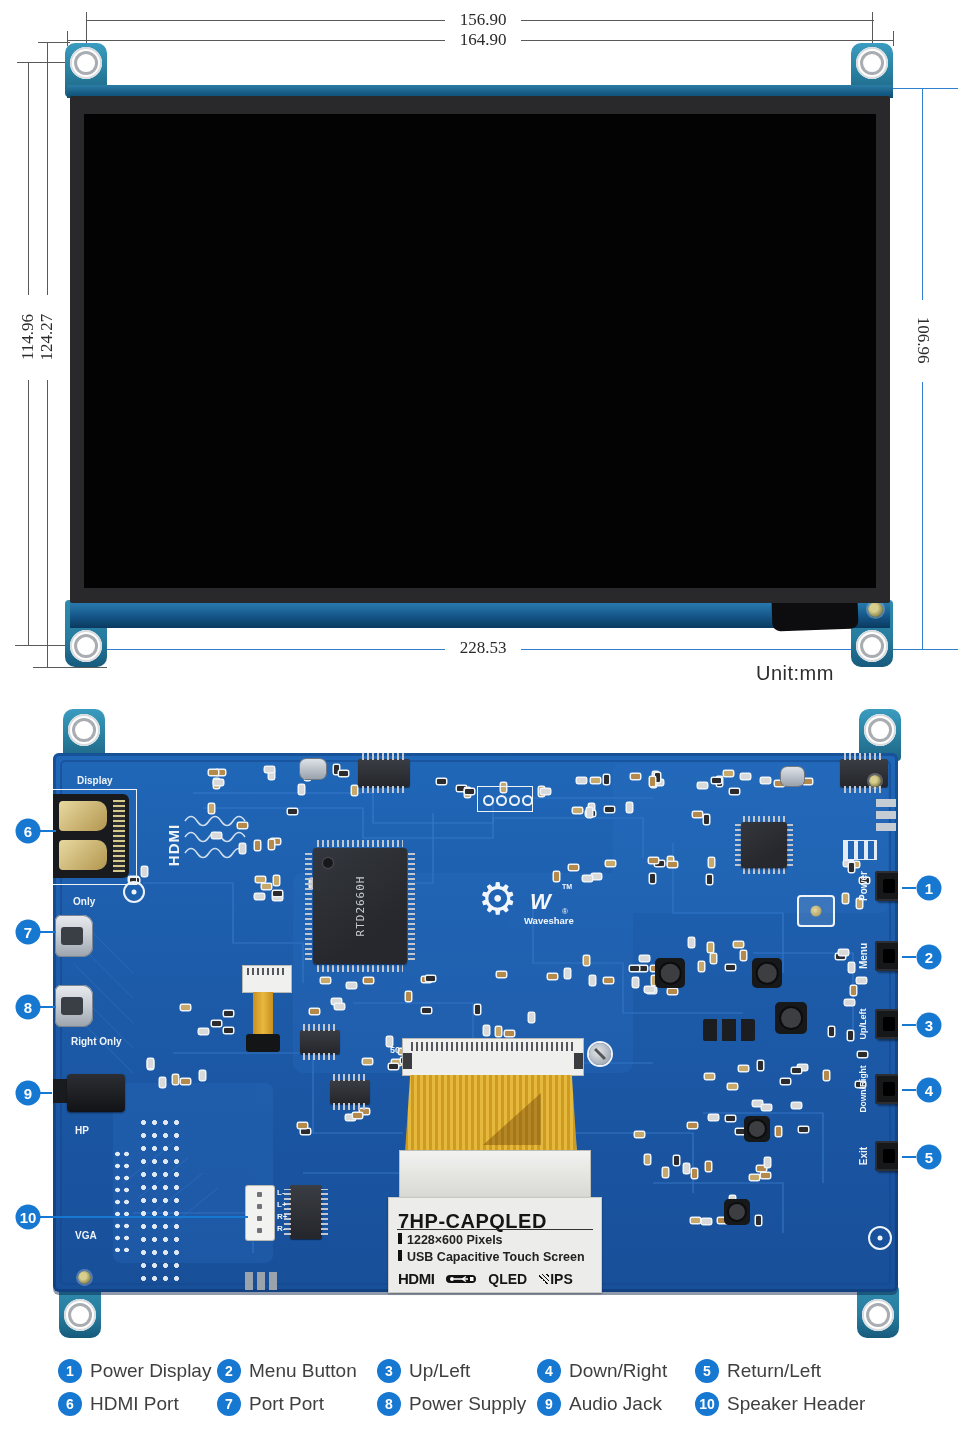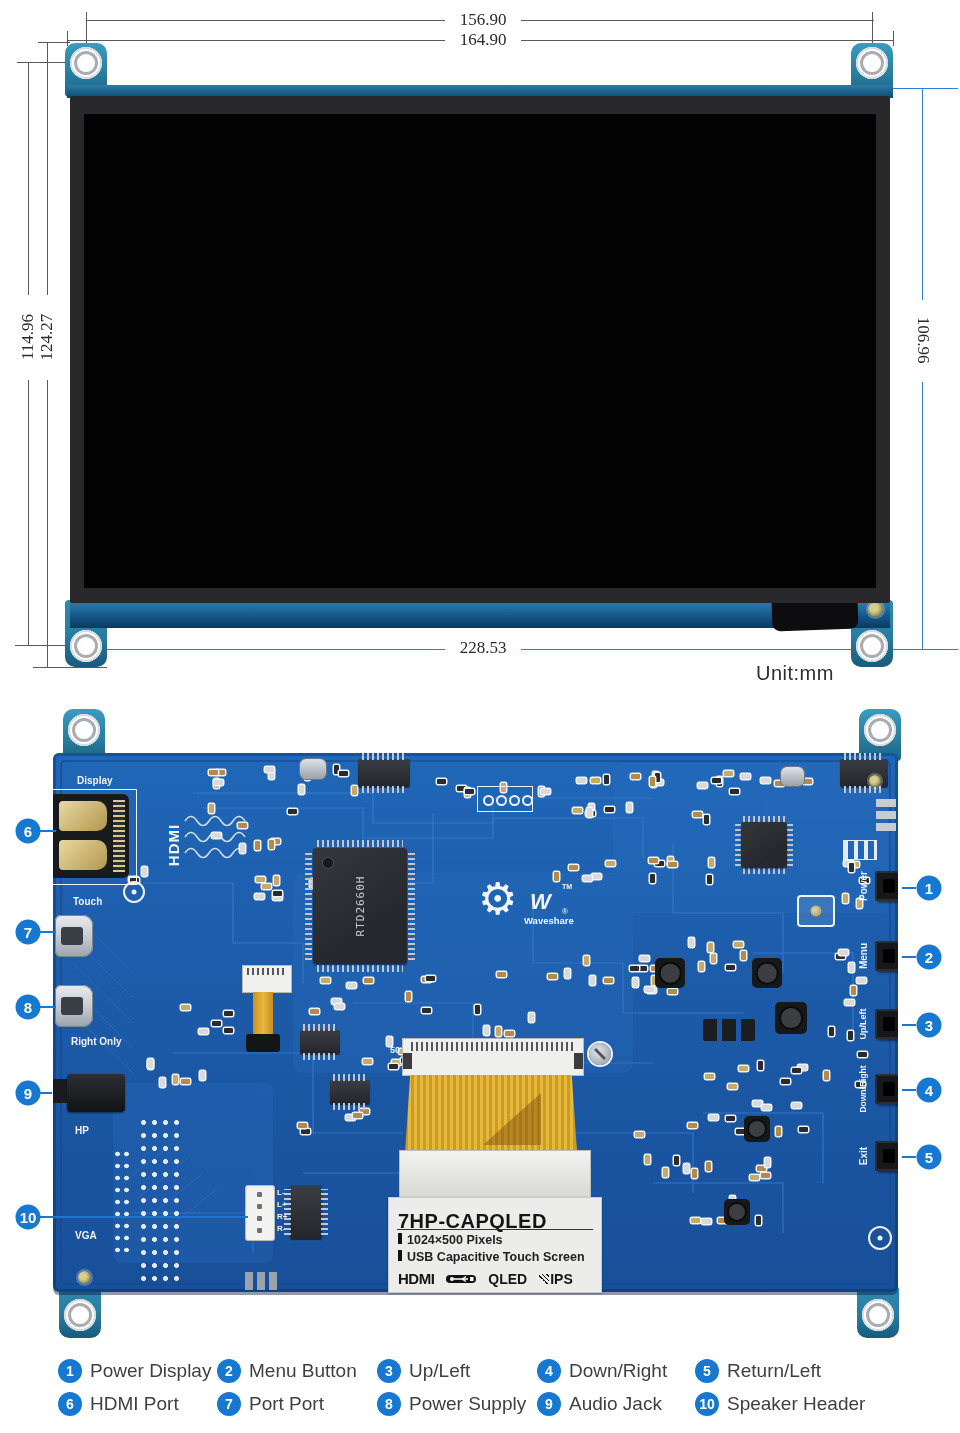--- a/index.html
+++ b/index.html
@@ -467,21 +467,21 @@
       <div class="abs" style="left:-2px;top:36px;width:84px;height:94px;border:1.5px solid #eef3f8;"></div>
       <div class="abs" style="left:0px;top:41px;width:76px;height:84px;background:#181a1d;border-radius:0 6px 6px 0;">
         <div class="abs" style="left:6px;top:7px;width:48px;height:30px;background:linear-gradient(135deg,#e8d9a0,#b3964f);border-radius:4px 10px 10px 4px;"></div>
         <div class="abs" style="left:6px;top:46px;width:48px;height:30px;background:linear-gradient(135deg,#e8d9a0,#b3964f);border-radius:4px 10px 10px 4px;"></div>
         <div class="abs" style="right:4px;top:6px;width:12px;height:72px;background:repeating-linear-gradient(0deg,#d8c98c 0 2px,#2a2c30 2px 5px);"></div>
       </div>
       <div class="silk" style="left:24px;top:22px;font-size:10px;">Display</div>
       <div class="silk rot" style="left:120px;top:92px;font-size:15px;letter-spacing:1px;">HDMI</div>
 
       <div class="musb" style="left:2px;top:162px;"></div>
-      <div class="silk" style="left:20px;top:143px;font-size:10px;">Touch</div>
+      <div class="silk" style="left:20px;top:143px;font-size:10px;">Only</div>
 
       <div class="musb" style="left:2px;top:232px;"></div>
       <div class="silk" style="left:18px;top:283px;font-size:10px;">Right Only</div>
 
       <div class="abs" style="left:-4px;top:326px;width:20px;height:24px;background:#1a1b1e;border-radius:4px 0 0 4px;"></div>
       <div class="abs" style="left:14px;top:321px;width:58px;height:38px;background:linear-gradient(180deg,#2c2e33,#121316);border-radius:4px;box-shadow:0 1px 2px rgba(0,0,0,.5);"></div>
       <div class="silk" style="left:22px;top:372px;font-size:10px;">HP</div>
       <div class="silk" style="left:22px;top:477px;font-size:10px;">VGA</div>
 
       <div class="abs" style="left:190px;top:213px;width:48px;height:26px;background:#f0f0ee;box-shadow:0 0 0 1px #b9b9b4;">
@@ -530,21 +530,21 @@
       <div class="silk rot" style="left:810px;top:271px;font-size:9px;">Up/Left</div>
       <div class="btn-tact" style="left:822px;top:321px;"></div>
       <div class="silk rot" style="left:810px;top:336px;font-size:8.5px;">Down/Right</div>
       <div class="btn-tact" style="left:822px;top:388px;"></div>
       <div class="silk rot" style="left:810px;top:403px;font-size:10px;">Exit</div>
     </div>
 
     <div id="sticker">
       <div class="t">7HP-CAPQLED</div>
       <div class="hr"></div>
-      <div class="spec" style="top:35px;">1024×500 Pixels</div>
+      <div class="spec" style="top:35px;">1228×600 Pixels</div>
       <div class="spec" style="top:52px;">USB Capacitive Touch Screen</div>
       <div class="logos">
         <span class="lg-hdmi">HDMI</span>
         <svg width="30" height="12" viewBox="0 0 30 12">
           <rect x="0" y="2" width="30" height="8" rx="4" fill="#111"></rect>
           <circle cx="6" cy="6" r="2" fill="#fff"></circle>
           <path d="M8,6 h14 M16,6 l4,-2.5 M16,6 l4,2.5" stroke="#fff" stroke-width="1.3" fill="none"></path>
           <rect x="24" y="4" width="3.5" height="4" fill="#fff"></rect>
         </svg>
         <span class="lg-qled">QLED</span>

